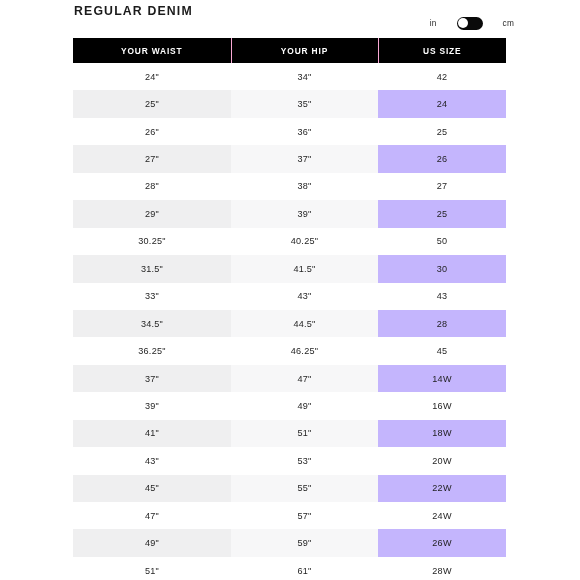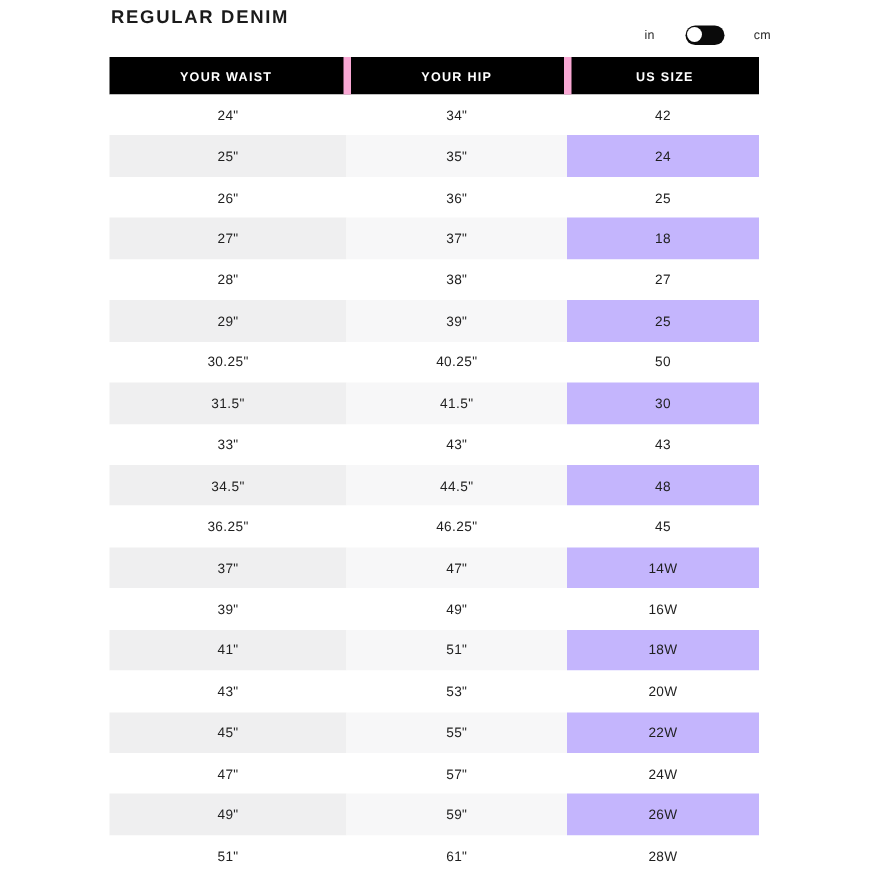--- a/index.html
+++ b/index.html
@@ -87,21 +87,21 @@
   .size-table thead th {
     background: #000000;
     color: #ffffff;
     font-size: 8.4px;
     font-weight: bold;
     letter-spacing: 0.85px;
     text-transform: uppercase;
     height: 25px;
     text-align: center;
     vertical-align: middle;
-    border-right: 5px solid #f9a8d4;
+    border-right: 1px solid #f9a8d4;
   }
   .size-table thead th:last-child { border-right: none; }
 
   .size-table tbody td {
     height: 27.45px;
     text-align: center;
     vertical-align: middle;
     font-size: 9.1px;
     color: #1f1f1f;
     letter-spacing: 0.25px;
@@ -153,21 +153,21 @@
           <td class="col-size">24</td>
         </tr>
         <tr>
           <td class="col-waist">26"</td>
           <td class="col-hip">36"</td>
           <td class="col-size">25</td>
         </tr>
         <tr class="alt">
           <td class="col-waist">27"</td>
           <td class="col-hip">37"</td>
-          <td class="col-size">18</td>
+          <td class="col-size">26</td>
         </tr>
         <tr>
           <td class="col-waist">28"</td>
           <td class="col-hip">38"</td>
           <td class="col-size">27</td>
         </tr>
         <tr class="alt">
           <td class="col-waist">29"</td>
           <td class="col-hip">39"</td>
           <td class="col-size">25</td>
@@ -183,21 +183,21 @@
           <td class="col-size">30</td>
         </tr>
         <tr>
           <td class="col-waist">33"</td>
           <td class="col-hip">43"</td>
           <td class="col-size">43</td>
         </tr>
         <tr class="alt">
           <td class="col-waist">34.5"</td>
           <td class="col-hip">44.5"</td>
-          <td class="col-size">48</td>
+          <td class="col-size">28</td>
         </tr>
         <tr>
           <td class="col-waist">36.25"</td>
           <td class="col-hip">46.25"</td>
           <td class="col-size">45</td>
         </tr>
         <tr class="alt">
           <td class="col-waist">37"</td>
           <td class="col-hip">47"</td>
           <td class="col-size">14W</td>

